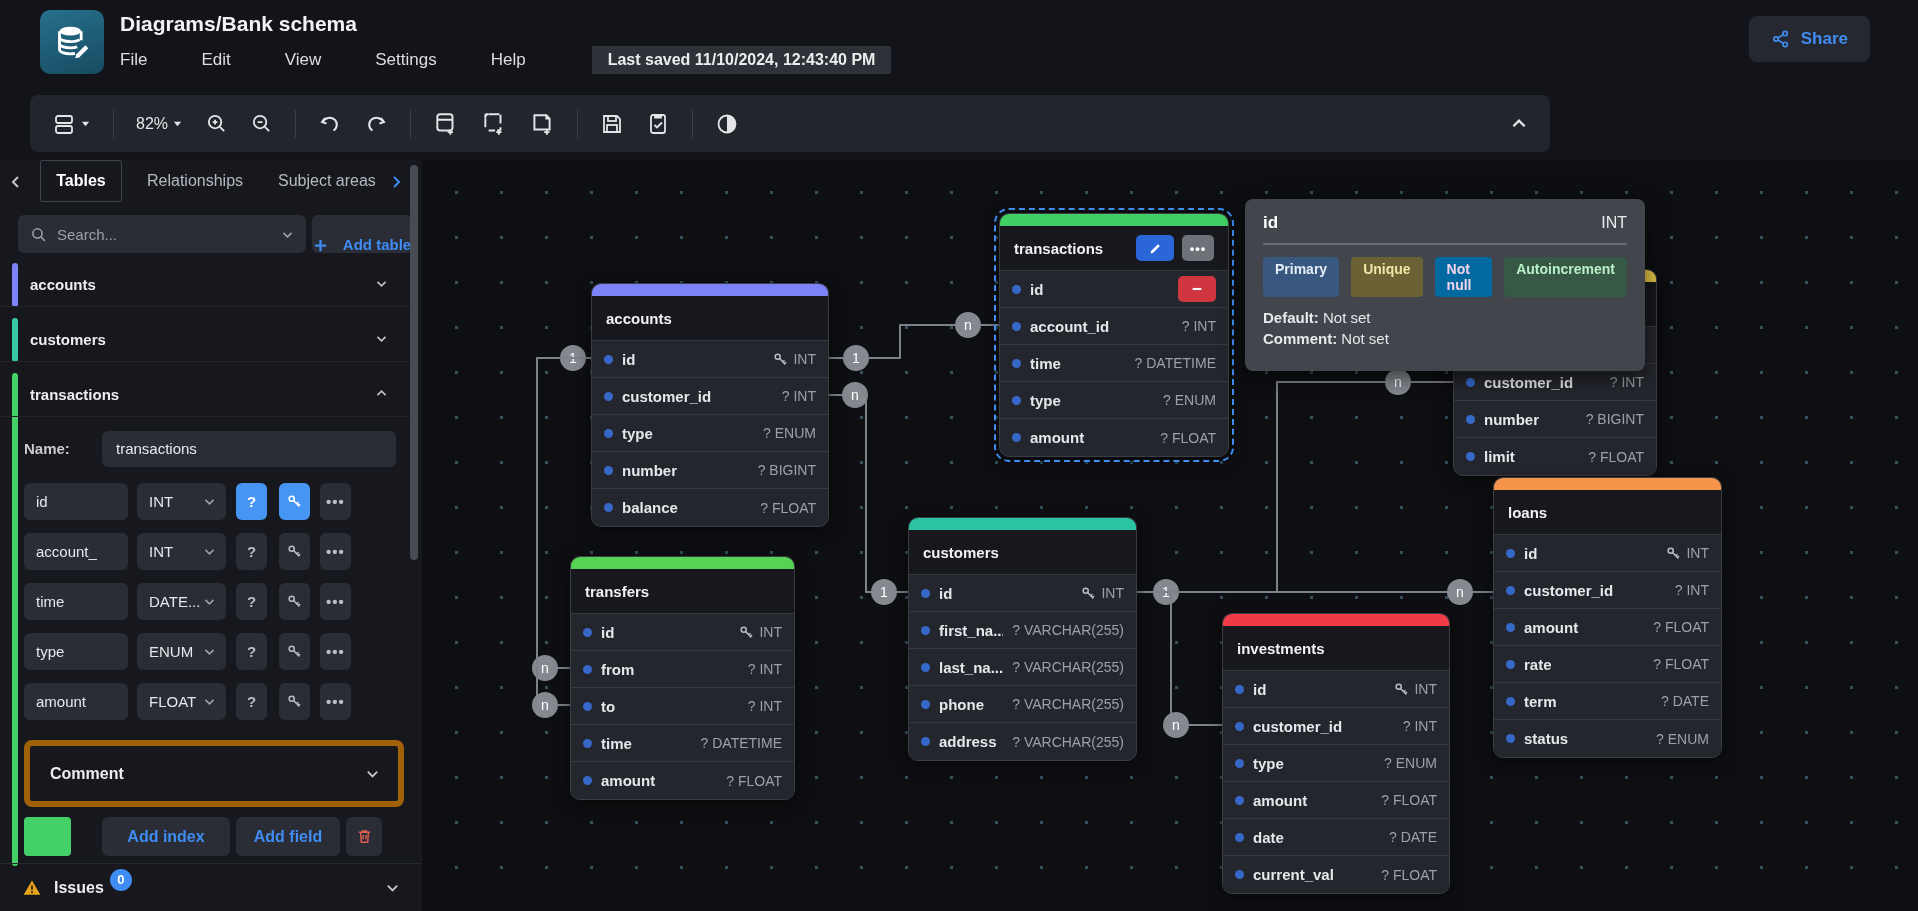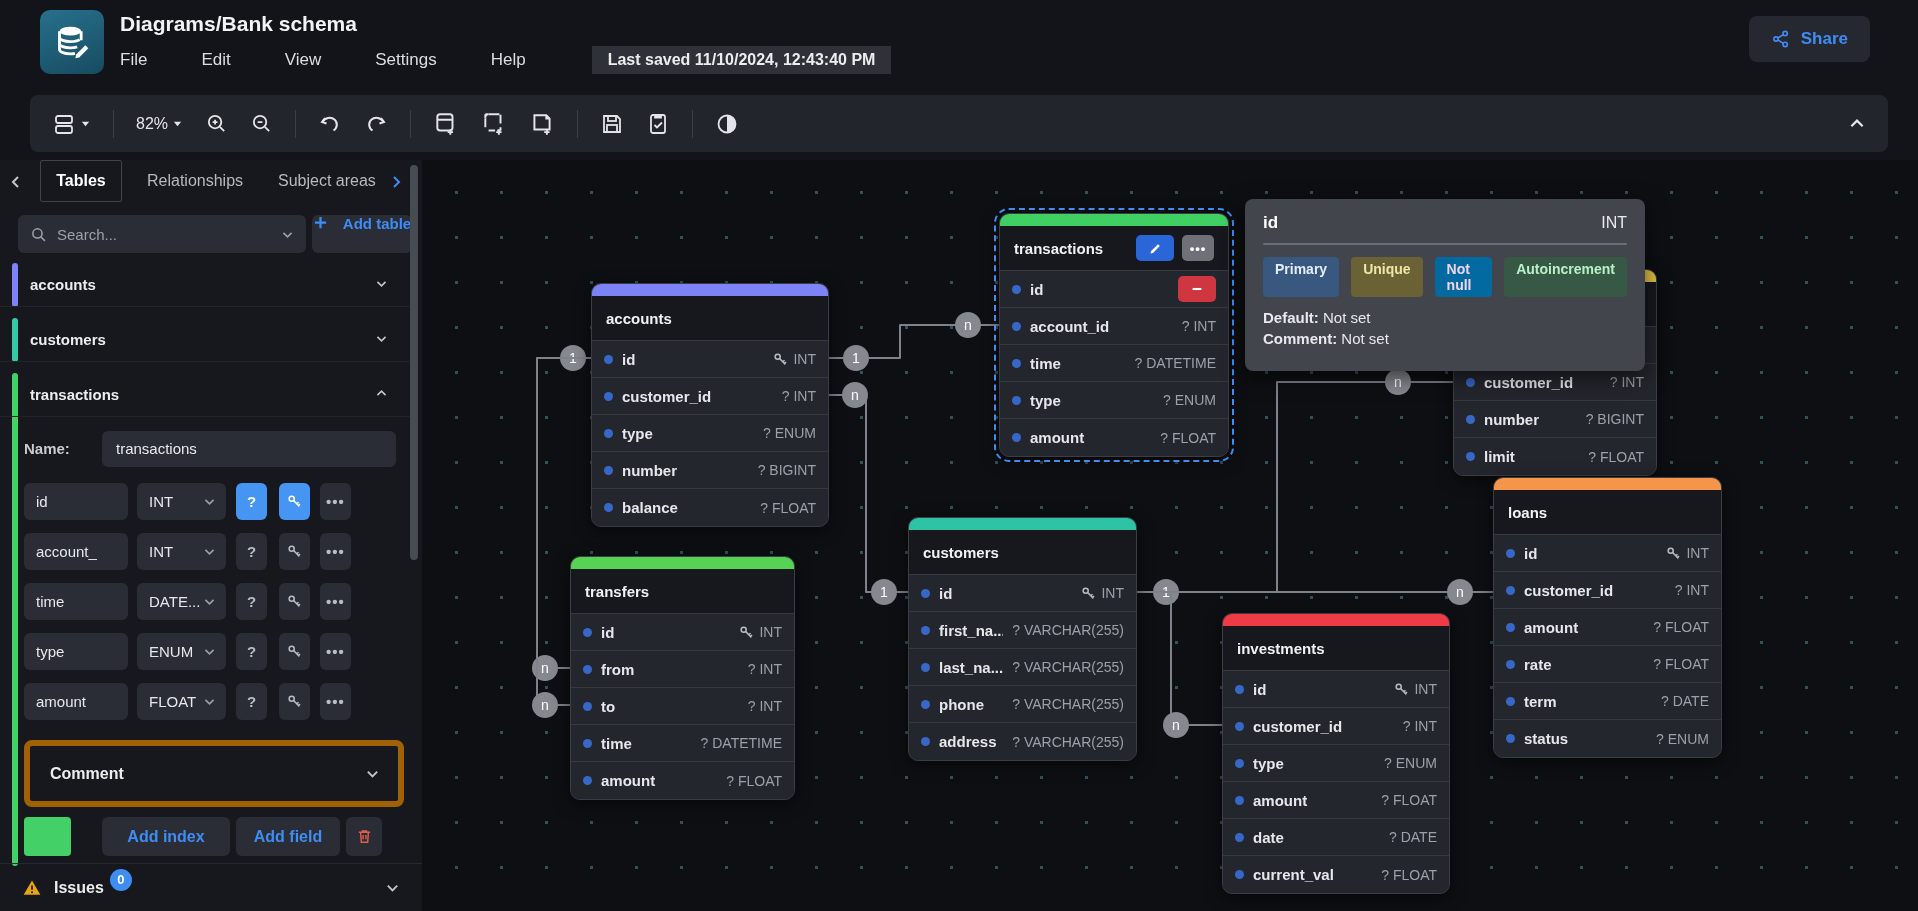--- a/index.html
+++ b/index.html
@@ -12,21 +12,21 @@
     background:linear-gradient(160deg,#27708c,#174b61); display:flex; align-items:center; justify-content:center; }
   #app-title { position:absolute; left:120px; top:12px; font-size:21px; font-weight:700; color:#f2f3f5; }
   #menu-row { position:absolute; left:120px; top:44px; display:flex; align-items:center; gap:54px; height:32px; }
   .menu-item { font-size:17px; color:#dcdde1; cursor:default; }
   #last-saved { background:#2e3138; border-radius:0; padding:5px 16px; font-size:16px; font-weight:600; color:#eceded; }
   #share-btn { position:absolute; right:48px; top:16px; height:46px; padding:0 22px; border-radius:8px;
     background:#252830; display:flex; align-items:center; gap:10px; }
   #share-btn span { color:#3f8cf3; font-size:17px; font-weight:700; }
 
   
-  #toolbar { position:absolute; left:30px; top:95px; width:1858px; height:57px; background:#22252c;
+  #toolbar { position:absolute; left:30px; top:95px; width:1520px; height:57px; background:#22252c;
     border-radius:8px; display:flex; align-items:center; padding:0 22px; gap:22px; }
   .tb-btn { display:flex; align-items:center; gap:4px; color:#e4e5e8; }
   .tb-div { width:1px; height:28px; background:#3a3e45; }
   #zoom-level { font-size:16px; color:#e4e5e8; }
   #tb-collapse { margin-left:auto; }
   svg.ic { display:block; }
 
   
   #sidebar { position:absolute; left:0; top:160px; width:422px; height:751px; background:#17181d; }
   .accent-bar { position:absolute; left:12px; width:6px; border-radius:3px; }
@@ -34,21 +34,21 @@
   #tab-next { position:absolute; left:388px; top:12px; }
   .tab { position:absolute; top:0; height:42px; display:flex; align-items:center; justify-content:center;
     font-size:16px; color:#b6b9c0; white-space:nowrap; overflow:hidden; }
   .tab.active { border:1px solid #3f434b; border-radius:2px; background:#17181d; color:#ffffff; font-weight:700; }
   #search-box { position:absolute; left:18px; top:55px; width:288px; height:38px; background:#2a2d35;
     border-radius:6px; display:flex; align-items:center; padding:0 12px; gap:10px; }
   #search-input { flex:1; background:transparent; border:none; outline:none; color:#e8e9ec; font-size:15px;
     font-family:inherit; }
   #search-input::placeholder { color:#9da0a8; }
   #add-table-btn { position:absolute; left:312px; top:55px; width:100px; height:38px; background:#2a2d35;
-    border-radius:6px; display:flex; align-items:flex-start; justify-content:center; gap:15px; }
+    border-radius:6px; display:flex; align-items:flex-end; justify-content:center; gap:15px; }
   #add-table-btn span { color:#3f8cf3; font-size:15px; font-weight:700; }
   .acc-item { position:absolute; left:0; width:410px; height:44px; display:flex; align-items:center;
     padding-left:30px; border-bottom:1px solid #22242a; }
   .acc-item .nm { font-size:15px; font-weight:700; color:#eceded; }
   .acc-item .chev { position:absolute; right:22px; }
   #name-row { position:absolute; left:24px; top:270px; width:386px; height:37px; display:flex; align-items:center; }
   #name-label { font-size:15px; font-weight:700; color:#c9cbd1; width:78px; }
   #name-input { width:294px; height:36px; background:#2a2d35; border:none; border-radius:6px; color:#e8e9ec;
     font-size:15px; padding:0 14px; font-family:inherit; outline:none; }
   .frow { position:absolute; left:0; width:422px; height:37px; }

